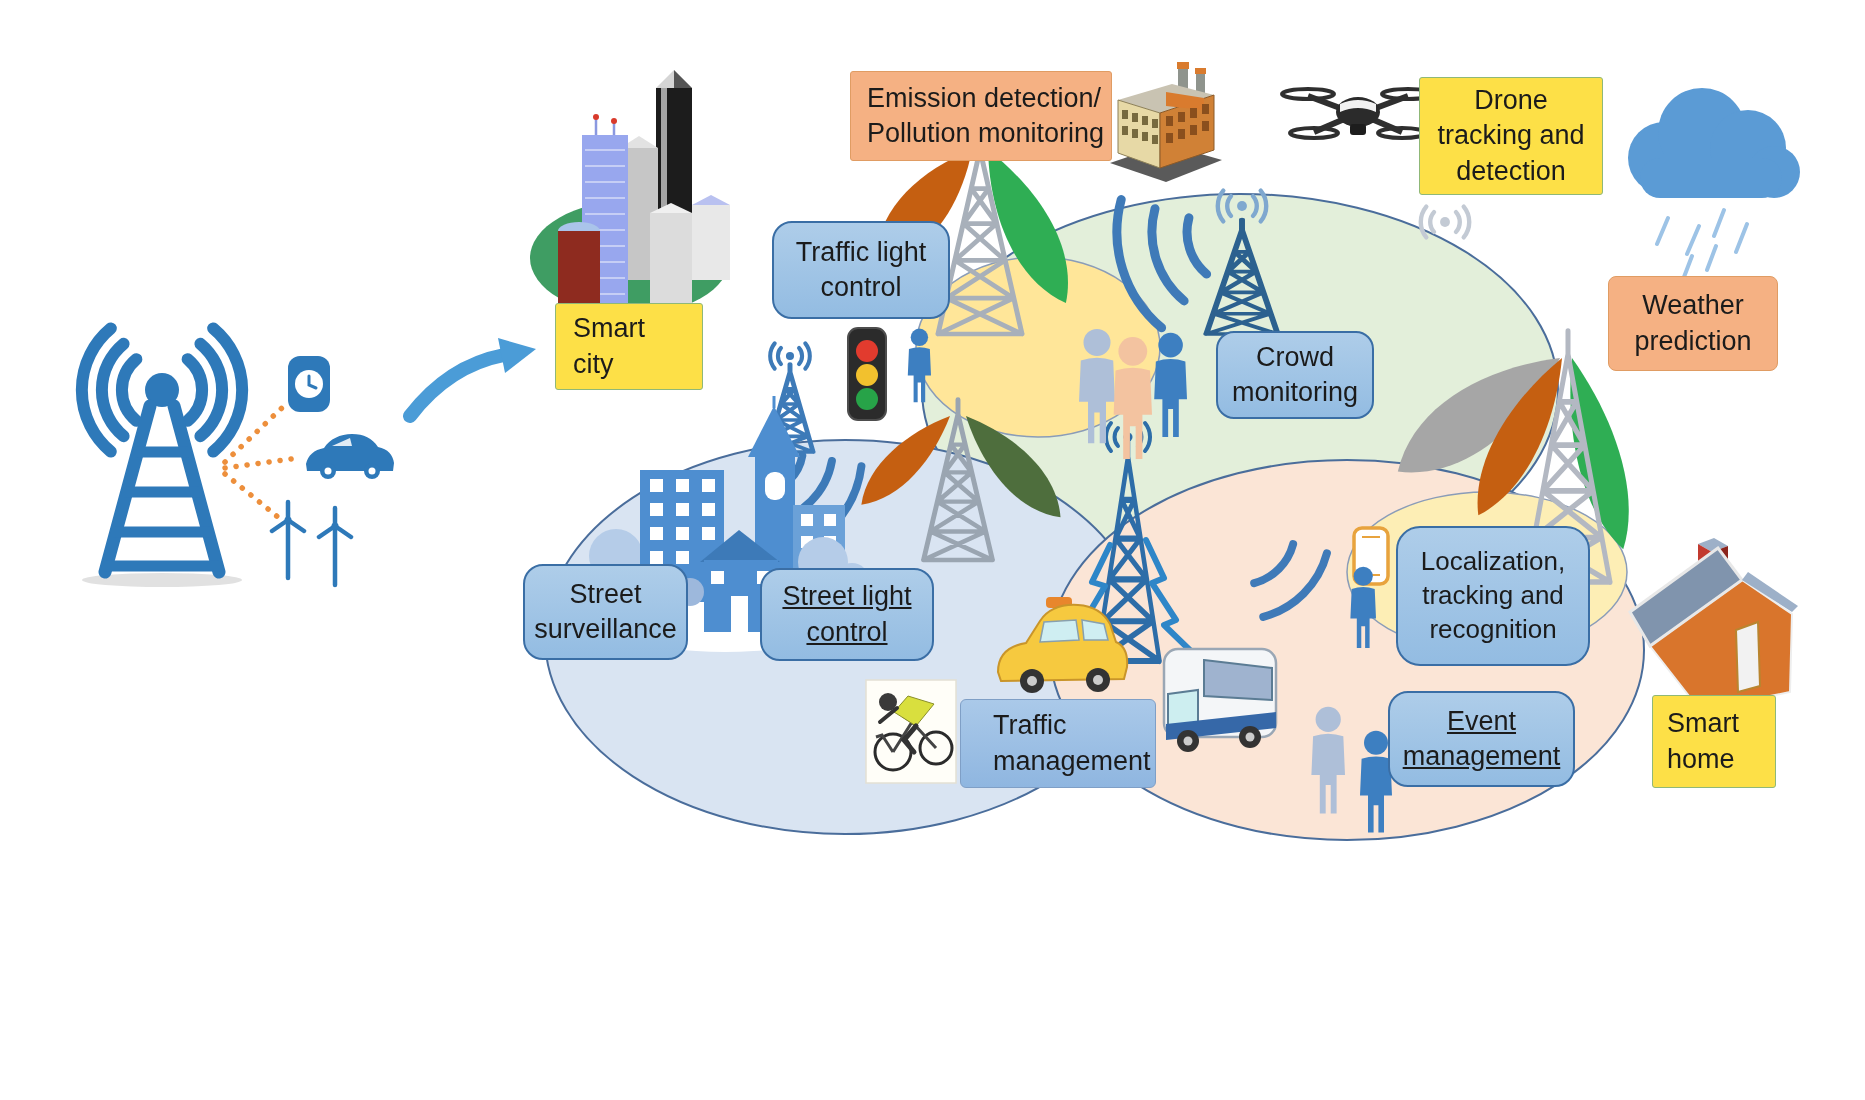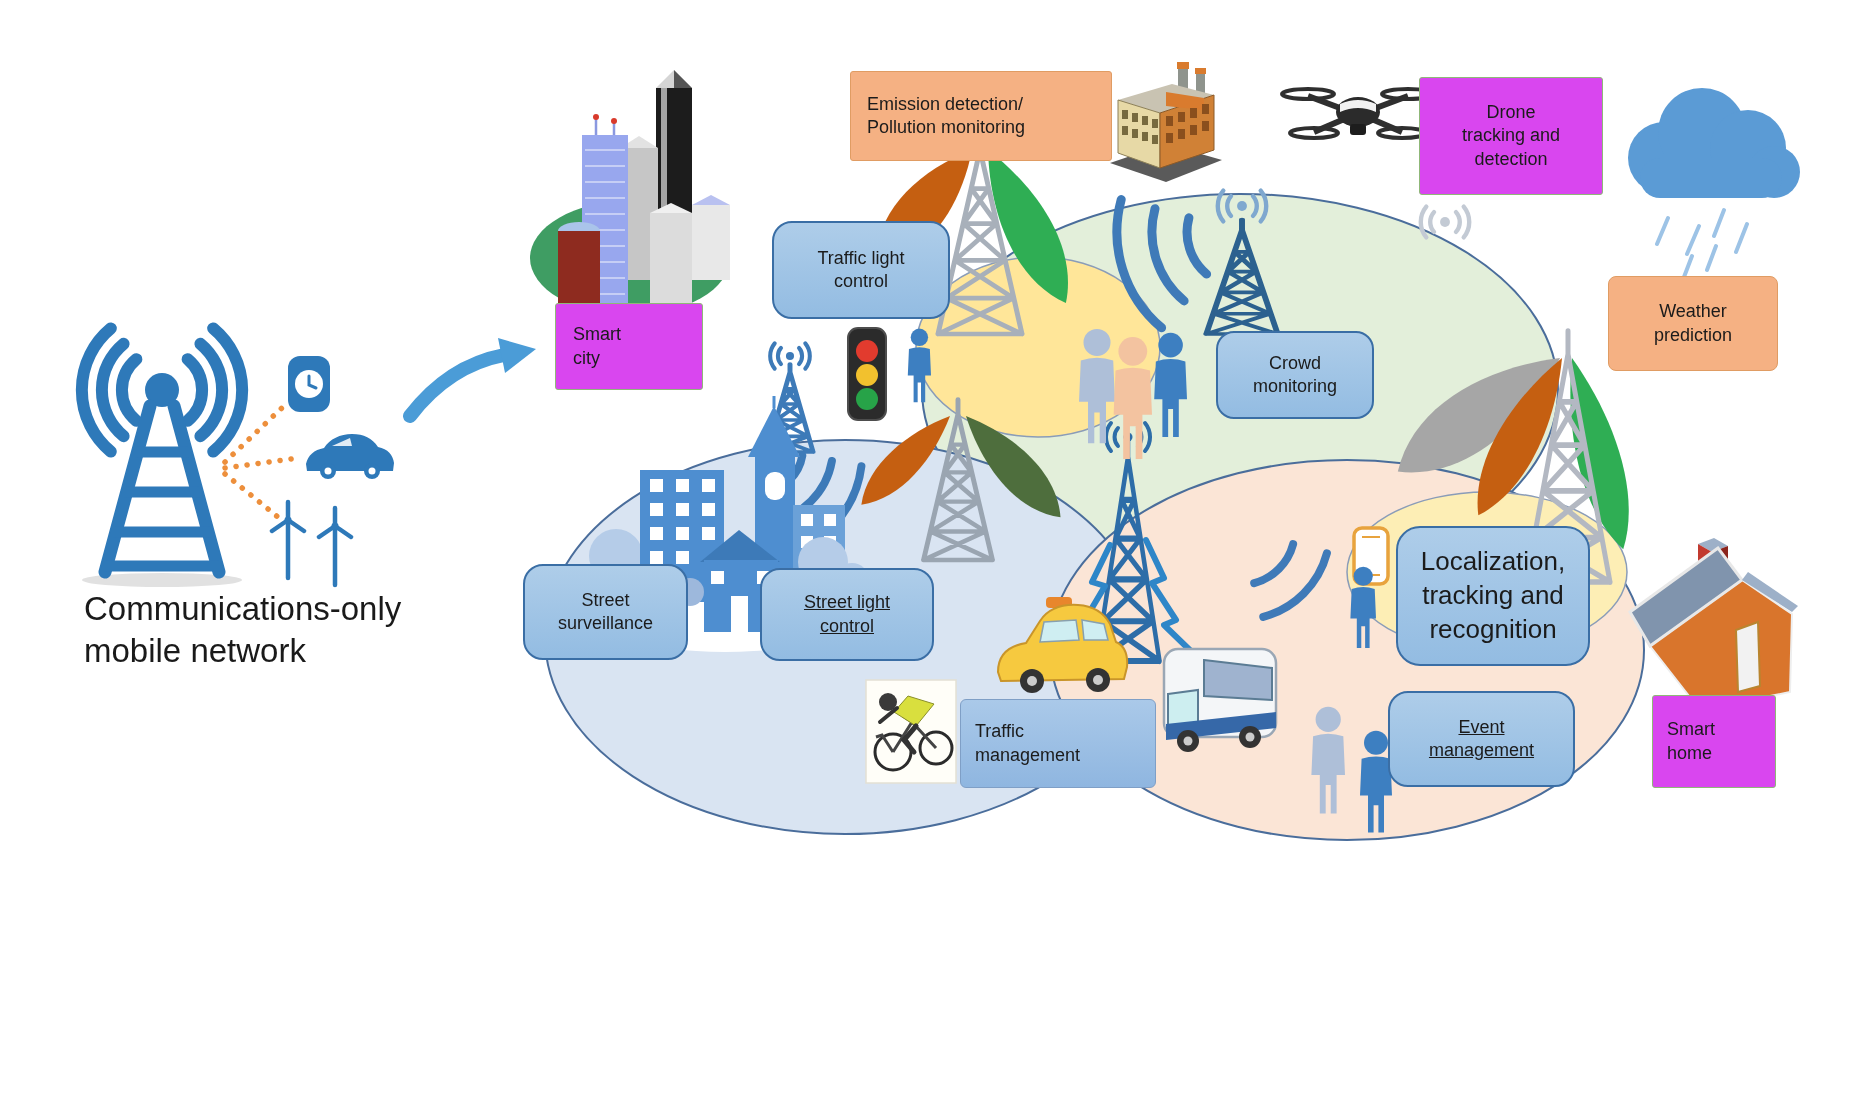--- a/index.html
+++ b/index.html
@@ -1,24 +1,24 @@
 <!DOCTYPE html>
 <html><head>
 <meta charset="utf-8">
 <style>
   html,body{margin:0;padding:0;background:#fff;}
   .canvas{position:relative;width:1865px;height:1100px;background:#ffffff;overflow:hidden;
           font-family:"Liberation Sans",sans-serif;}
   svg.art{position:absolute;left:0;top:0;}
   .lbl{position:absolute;box-sizing:border-box;display:flex;align-items:center;
-       white-space:pre-line;font-size:18px;line-height:1.3;color:#1b1b1b;}
+       white-space:pre-line;font-size:27px;line-height:1.3;color:#1b1b1b;}
   .ctr{justify-content:center;text-align:center;}
   .blue{background:linear-gradient(#aecde9,#93bce2);border:2.5px solid #3a6ea5;border-radius:20px;}
   .bluerect{background:linear-gradient(#aac9e9,#8fb6e0);border:1.5px solid #7f9fc6;border-radius:6px;}
-  .green{background:#d946ef;border:1px solid #8fb878;border-radius:3px;}
+  .green{background:#fde047;border:1px solid #8fb878;border-radius:3px;}
   .orange{background:#f5b183;border:1px solid #e09c63;border-radius:3px;}
   .padded{padding-left:17px;}
   .caption{position:absolute;color:#1a1a1a;font-size:33px;line-height:1.28;white-space:pre-line;}
 </style>
 </head>
 <body>
 
 <div class="canvas">
 
 <svg class="art" width="1865" height="1100" viewBox="0 0 1865 1100">
@@ -349,30 +349,28 @@
 
 <div class="lbl blue ctr" style="left:1187px;top:331px;width:158px;height:88px;border-radius:18px;margin-left:29px;">Crowd
 monitoring</div>
 
 <div class="lbl blue ctr" style="left:523px;top:564px;width:165px;height:96px;">Street
 surveillance</div>
 
 <div class="lbl blue ctr" style="left:760px;top:568px;width:174px;height:93px;text-decoration:underline;">Street light
 control</div>
 
-<div class="lbl bluerect" style="left:960px;top:699px;width:196px;height:89px;padding-left:14px;">Traffic
+<div class="lbl bluerect" style="left:960px;top:699px;width:196px;height:89px;padding-left:32px;">Traffic
 management</div>
 
 <div class="lbl blue ctr" style="left:1396px;top:526px;width:194px;height:140px;font-size:26px;border-radius:24px;">Localization,
 tracking and
 recognition</div>
 
 <div class="lbl blue ctr" style="left:1388px;top:691px;width:187px;height:96px;text-decoration:underline;">Event
 management</div>
 
 <div class="lbl green padded" style="left:1652px;top:695px;width:124px;height:93px;padding-left:14px;">Smart
 home</div>
 
-<div class="caption" style="left:84px;top:588px;width:380px;">Communications-only
-mobile network</div>
 
 
 </div>
 
 </body></html>

